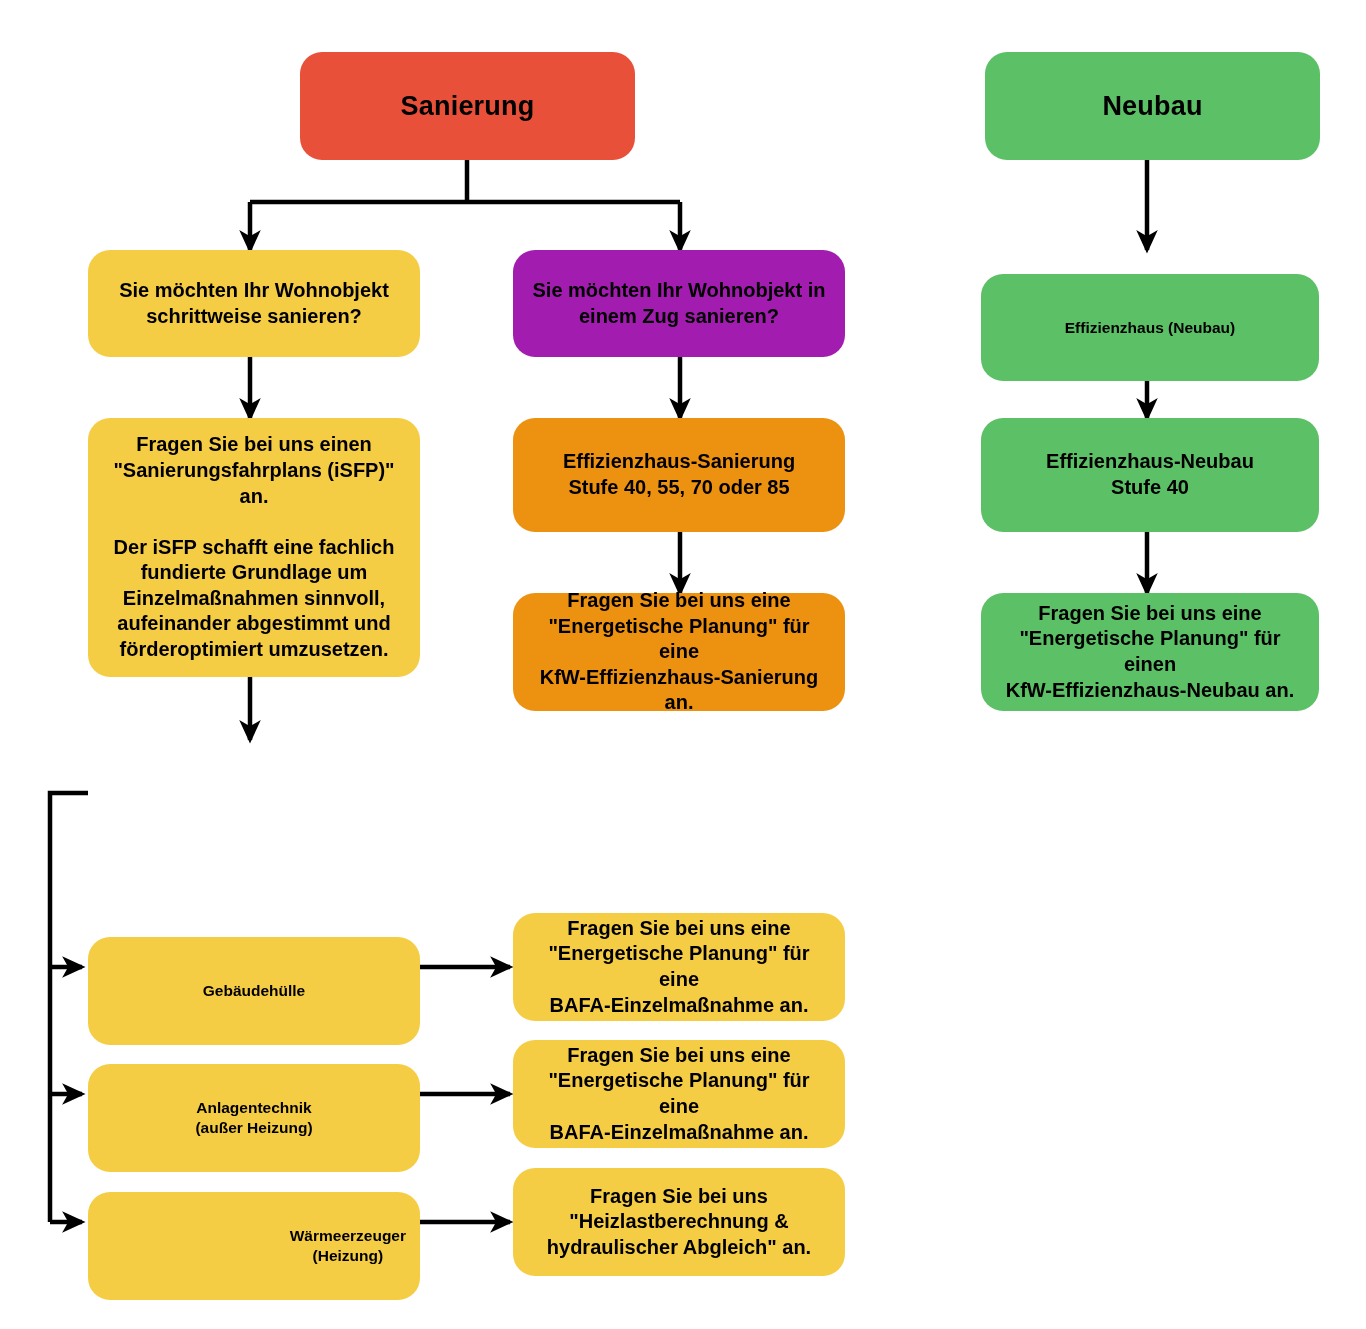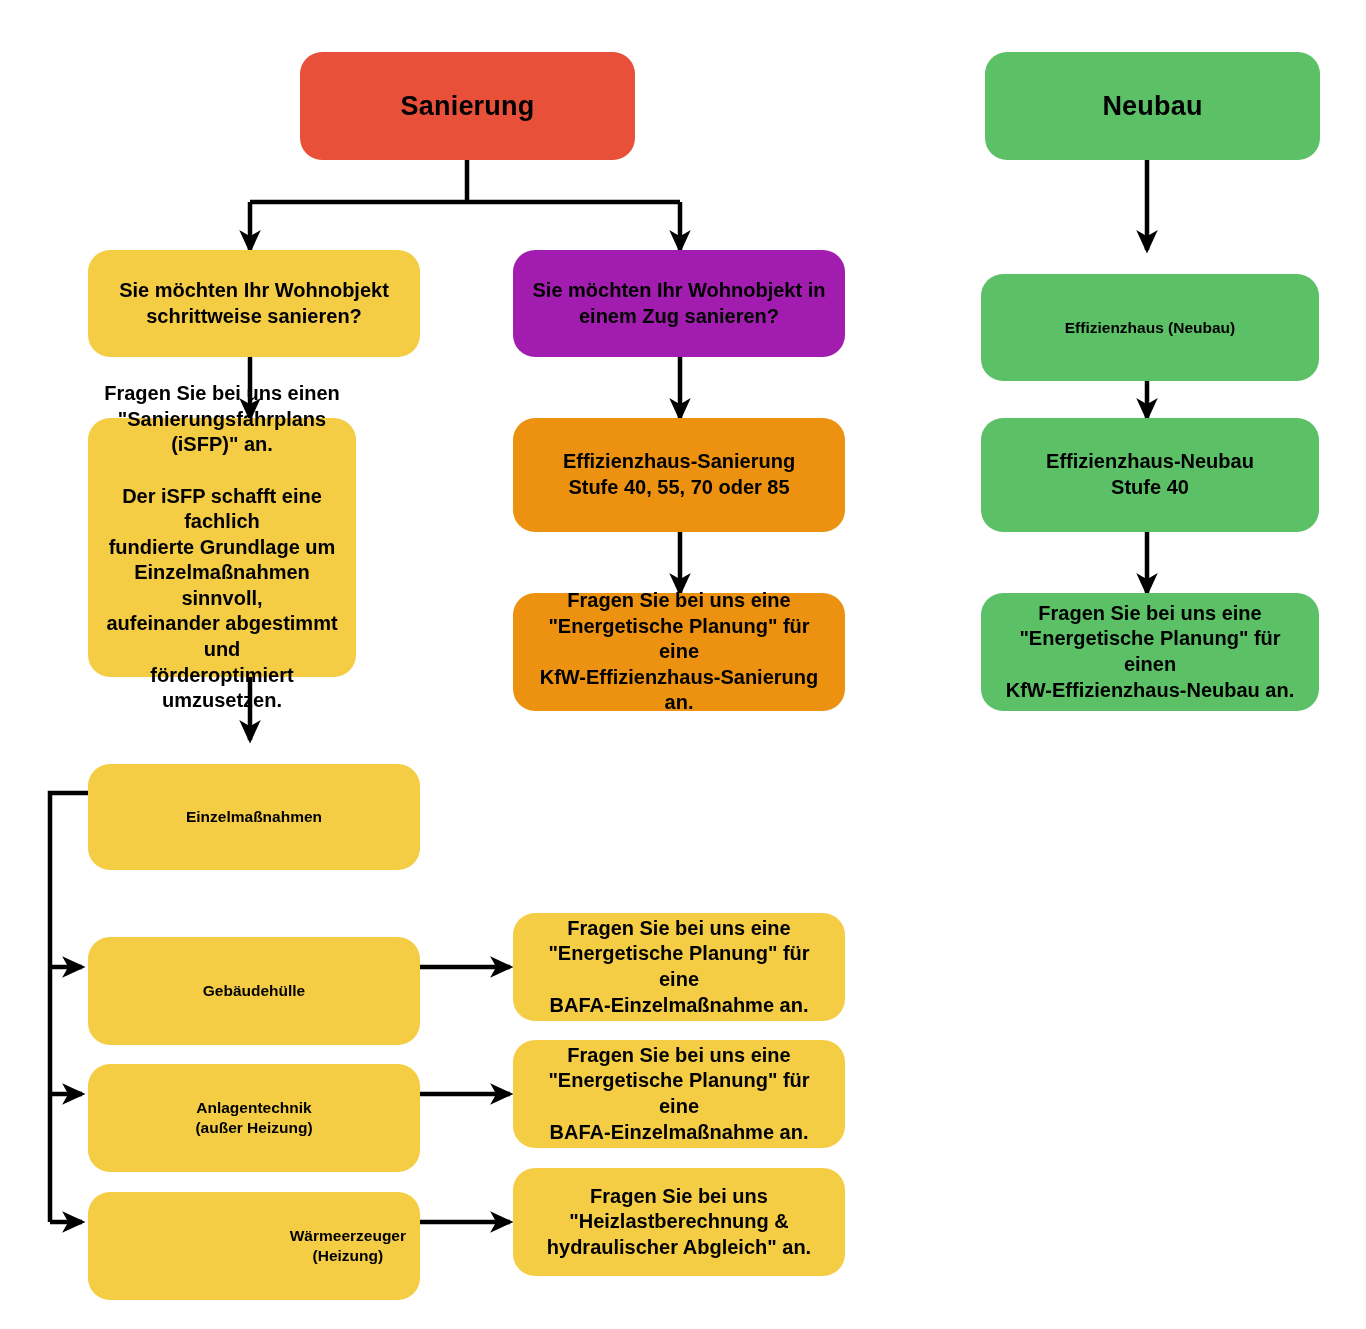--- a/index.html
+++ b/index.html
@@ -121,34 +121,31 @@
 
   <div class="node header" style="left:985px; top:52px; width:335px; height:108px; background:#5cc066;">
     <span>Neubau</span>
   </div>
 
   <div class="node body" style="left:88px; top:250px; width:332px; height:107px; background:#f5cd45;">
     <span>Sie möchten Ihr Wohnobjekt
 schrittweise sanieren?</span>
   </div>
 
-  <div class="node body" style="left:88px; top:418px; width:268px; height:259px; background:#f5cd45;">
+  <div class="node body" style="left:88px; top:418px; width:332px; height:259px; background:#f5cd45;">
     <span>Fragen Sie bei uns einen
 "Sanierungsfahrplans (iSFP)" an.
 
 Der iSFP schafft eine fachlich
 fundierte Grundlage um
 Einzelmaßnahmen sinnvoll,
 aufeinander abgestimmt und
 förderoptimiert umzusetzen.</span>
   </div>
 
-  <div class="node plain" style="left:88px; top:740px; width:332px; height:106px; background:#f5cd45;">
-    <span>Einzelmaßnahmen</span>
-  </div>
 
   <div class="node plain" style="left:88px; top:913px; width:332px; height:108px; background:#f5cd45;">
     <span>Gebäudehülle</span>
   </div>
 
   <div class="node plain" style="left:88px; top:1040px; width:332px; height:108px; background:#f5cd45;">
     <span>Anlagentechnik
 (außer Heizung)</span>
   </div>
 

